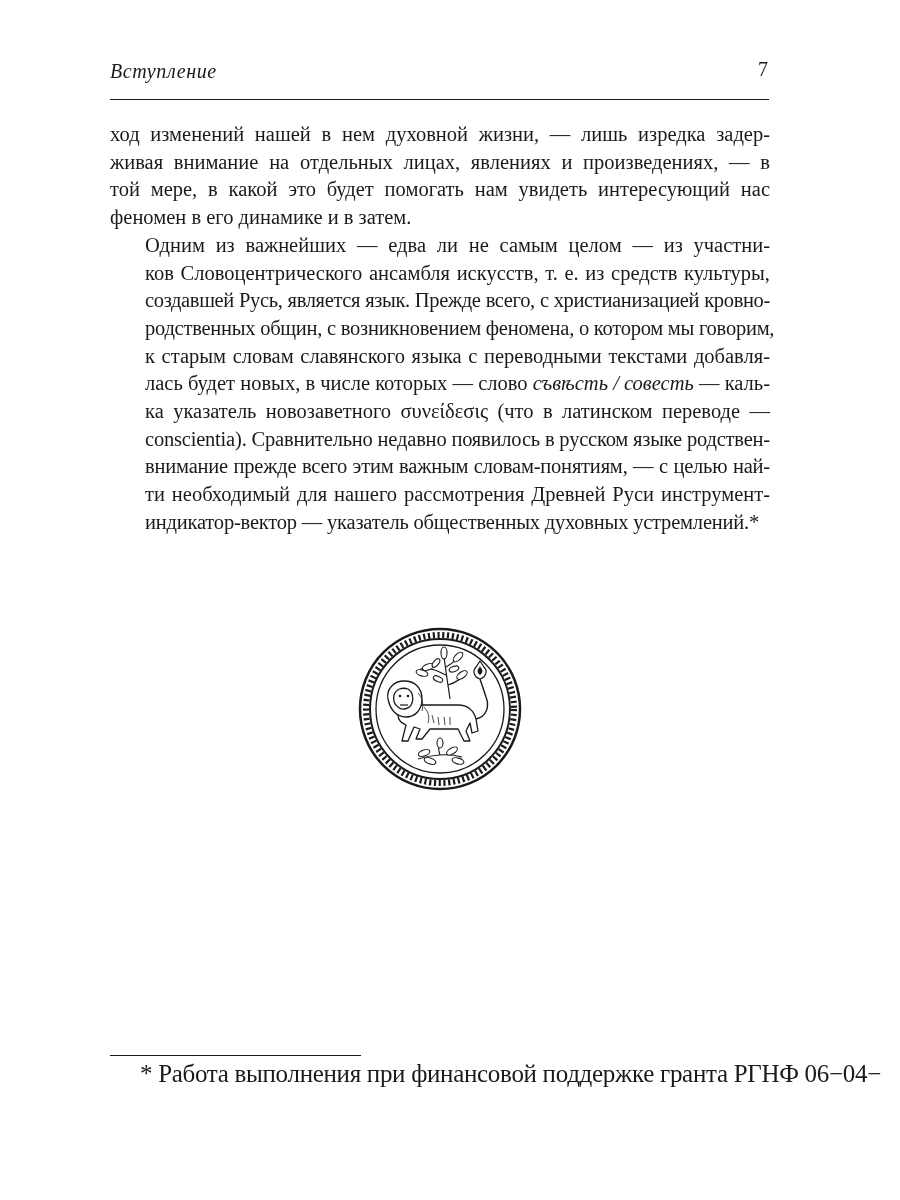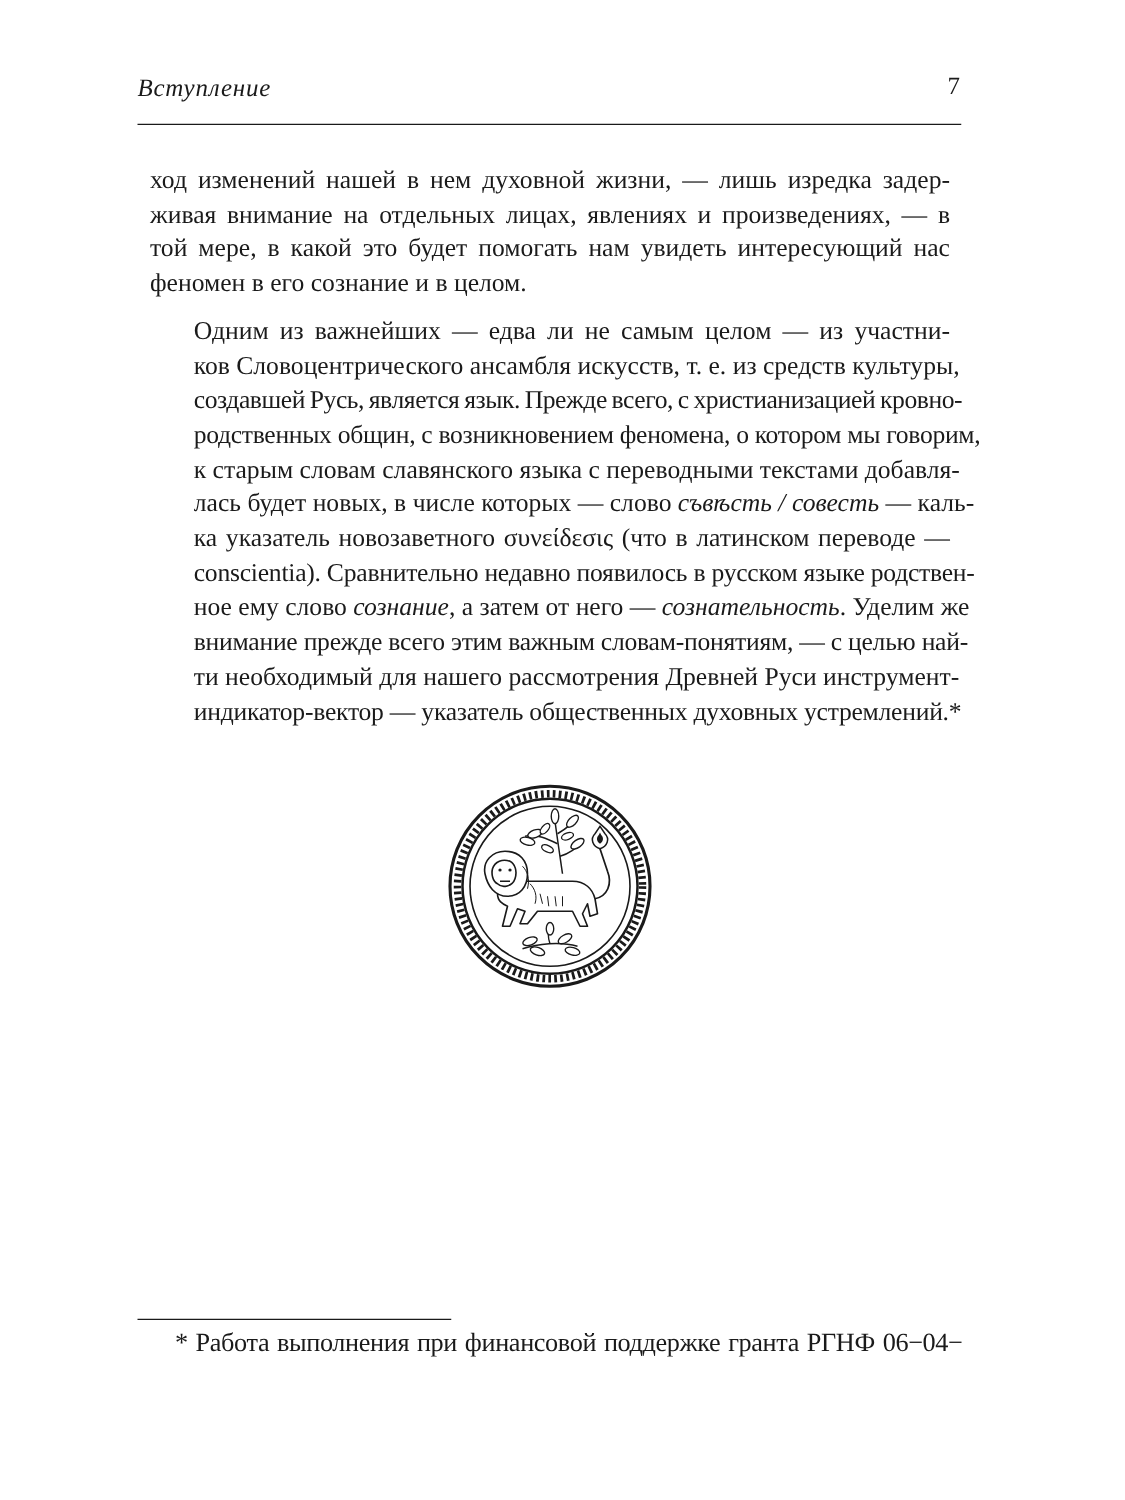--- a/index.html
+++ b/index.html
@@ -6,58 +6,57 @@
   body { width: 900px; height: 1200px; position: relative; overflow: hidden;
          font-family: "Liberation Serif", "DejaVu Serif", serif; color: #1a1a1a; }
   .running-head { position: absolute; left: 110px; top: 58px; width: 660px; height: 34px; }
   .running-title { position: absolute; left: 0; right: 0; top: 2px; text-align: left;
                    font-style: italic; font-size: 20px; letter-spacing: 0.6px; }
   .page-number { position: absolute; right: 2px; top: 0px; font-size: 20px; }
   .head-rule { position: absolute; left: 110px; top: 99px; width: 659px; height: 0;
                border-top: 1.6px solid #1a1a1a; }
   .body-text { position: absolute; left: 110px; top: 121px; width: 660px;
                font-size: 20.5px; line-height: 27.7px; text-align: justify; }
-  .body-text p { margin: 10px; }
+  .body-text p { margin: 0; }
   .body-text p.indent { text-indent: 35px; }
   .line { display: block; text-align: justify; text-align-last: justify; white-space: nowrap; }
   .line.last { text-align-last: left; }
   .ital { font-style: italic; }
   .emblem { position: absolute; left: 358px; top: 627px; width: 164px; height: 164px; }
   .fn-rule { position: absolute; left: 110px; top: 1055px; width: 251px; height: 0;
              border-top: 1.2px solid #1a1a1a; }
   .footnote { position: absolute; left: 110px; top: 1060px; width: 660px;
-              font-size: 21px; line-height: 28px; }
+              font-size: 25px; line-height: 28px; }
   .footnote .line.first { text-indent: 30px; }
 </style>
 </head>
 <body>
 
 <div class="running-head">
   <div class="running-title">Вступление</div>
   <div class="page-number">7</div>
 </div>
 <div class="head-rule"></div>
 
 <div class="body-text">
   <p>
     <span class="line">ход изменений нашей в нем духовной жизни, — лишь изредка задер-</span>
     <span class="line">живая внимание на отдельных лицах, явлениях и произведениях, — в</span>
     <span class="line">той мере, в какой это будет помогать нам увидеть интересующий нас</span>
-    <span class="line last">феномен в его сознание и в целом.</span>
+    <span class="line last">феномен в его динамике и в затем.</span>
   </p>
   <p class="indent">
     <span class="line" style="text-indent:35px">Одним из важнейших — едва ли не самым целом — из участни-</span>
     <span class="line">ков Словоцентрического ансамбля искусств, т. е. из средств культуры,</span>
     <span class="line" style="letter-spacing:-0.35px;word-spacing:-1px">создавшей Русь, является язык. Прежде всего, с христианизацией кровно-</span>
     <span class="line" style="letter-spacing:-0.25px">родственных общин, с возникновением феномена, о котором мы говорим,</span>
     <span class="line">к старым словам славянского языка с переводными текстами добавля-</span>
     <span class="line"><span>лась будет новых, в числе которых — слово </span><span class="ital">съвѣсть / совесть</span><span> — каль-</span></span>
     <span class="line"><span>ка указатель новозаветного </span><span>συνείδεσις</span><span> (что в латинском переводе —</span></span>
     <span class="line" style="letter-spacing:-0.2px">conscientia). Сравнительно недавно появилось в русском языке родствен-</span>
-    <span class="line"><span>ное ему слово </span><span class="ital">сознание</span><span>, а затем от него — </span><span class="ital">сознательность</span><span>. Уделим же</span></span>
     <span class="line" style="letter-spacing:-0.2px">внимание прежде всего этим важным словам-понятиям, — с целью най-</span>
     <span class="line">ти необходимый для нашего рассмотрения Древней Руси инструмент-</span>
     <span class="line last" style="letter-spacing:-0.2px">индикатор-вектор — указатель общественных духовных устремлений.*</span>
   </p>
 </div>
 
 <div class="emblem">
   <svg width="164" height="164" viewBox="0 0 164 164" xmlns="http://www.w3.org/2000/svg">
     <circle cx="82" cy="82" r="80" fill="none" stroke="#1a1a1a" stroke-width="2.5"></circle>
     <circle cx="82" cy="82" r="74" fill="none" stroke="#1a1a1a" stroke-width="6" stroke-dasharray="2.2 2.6"></circle>

